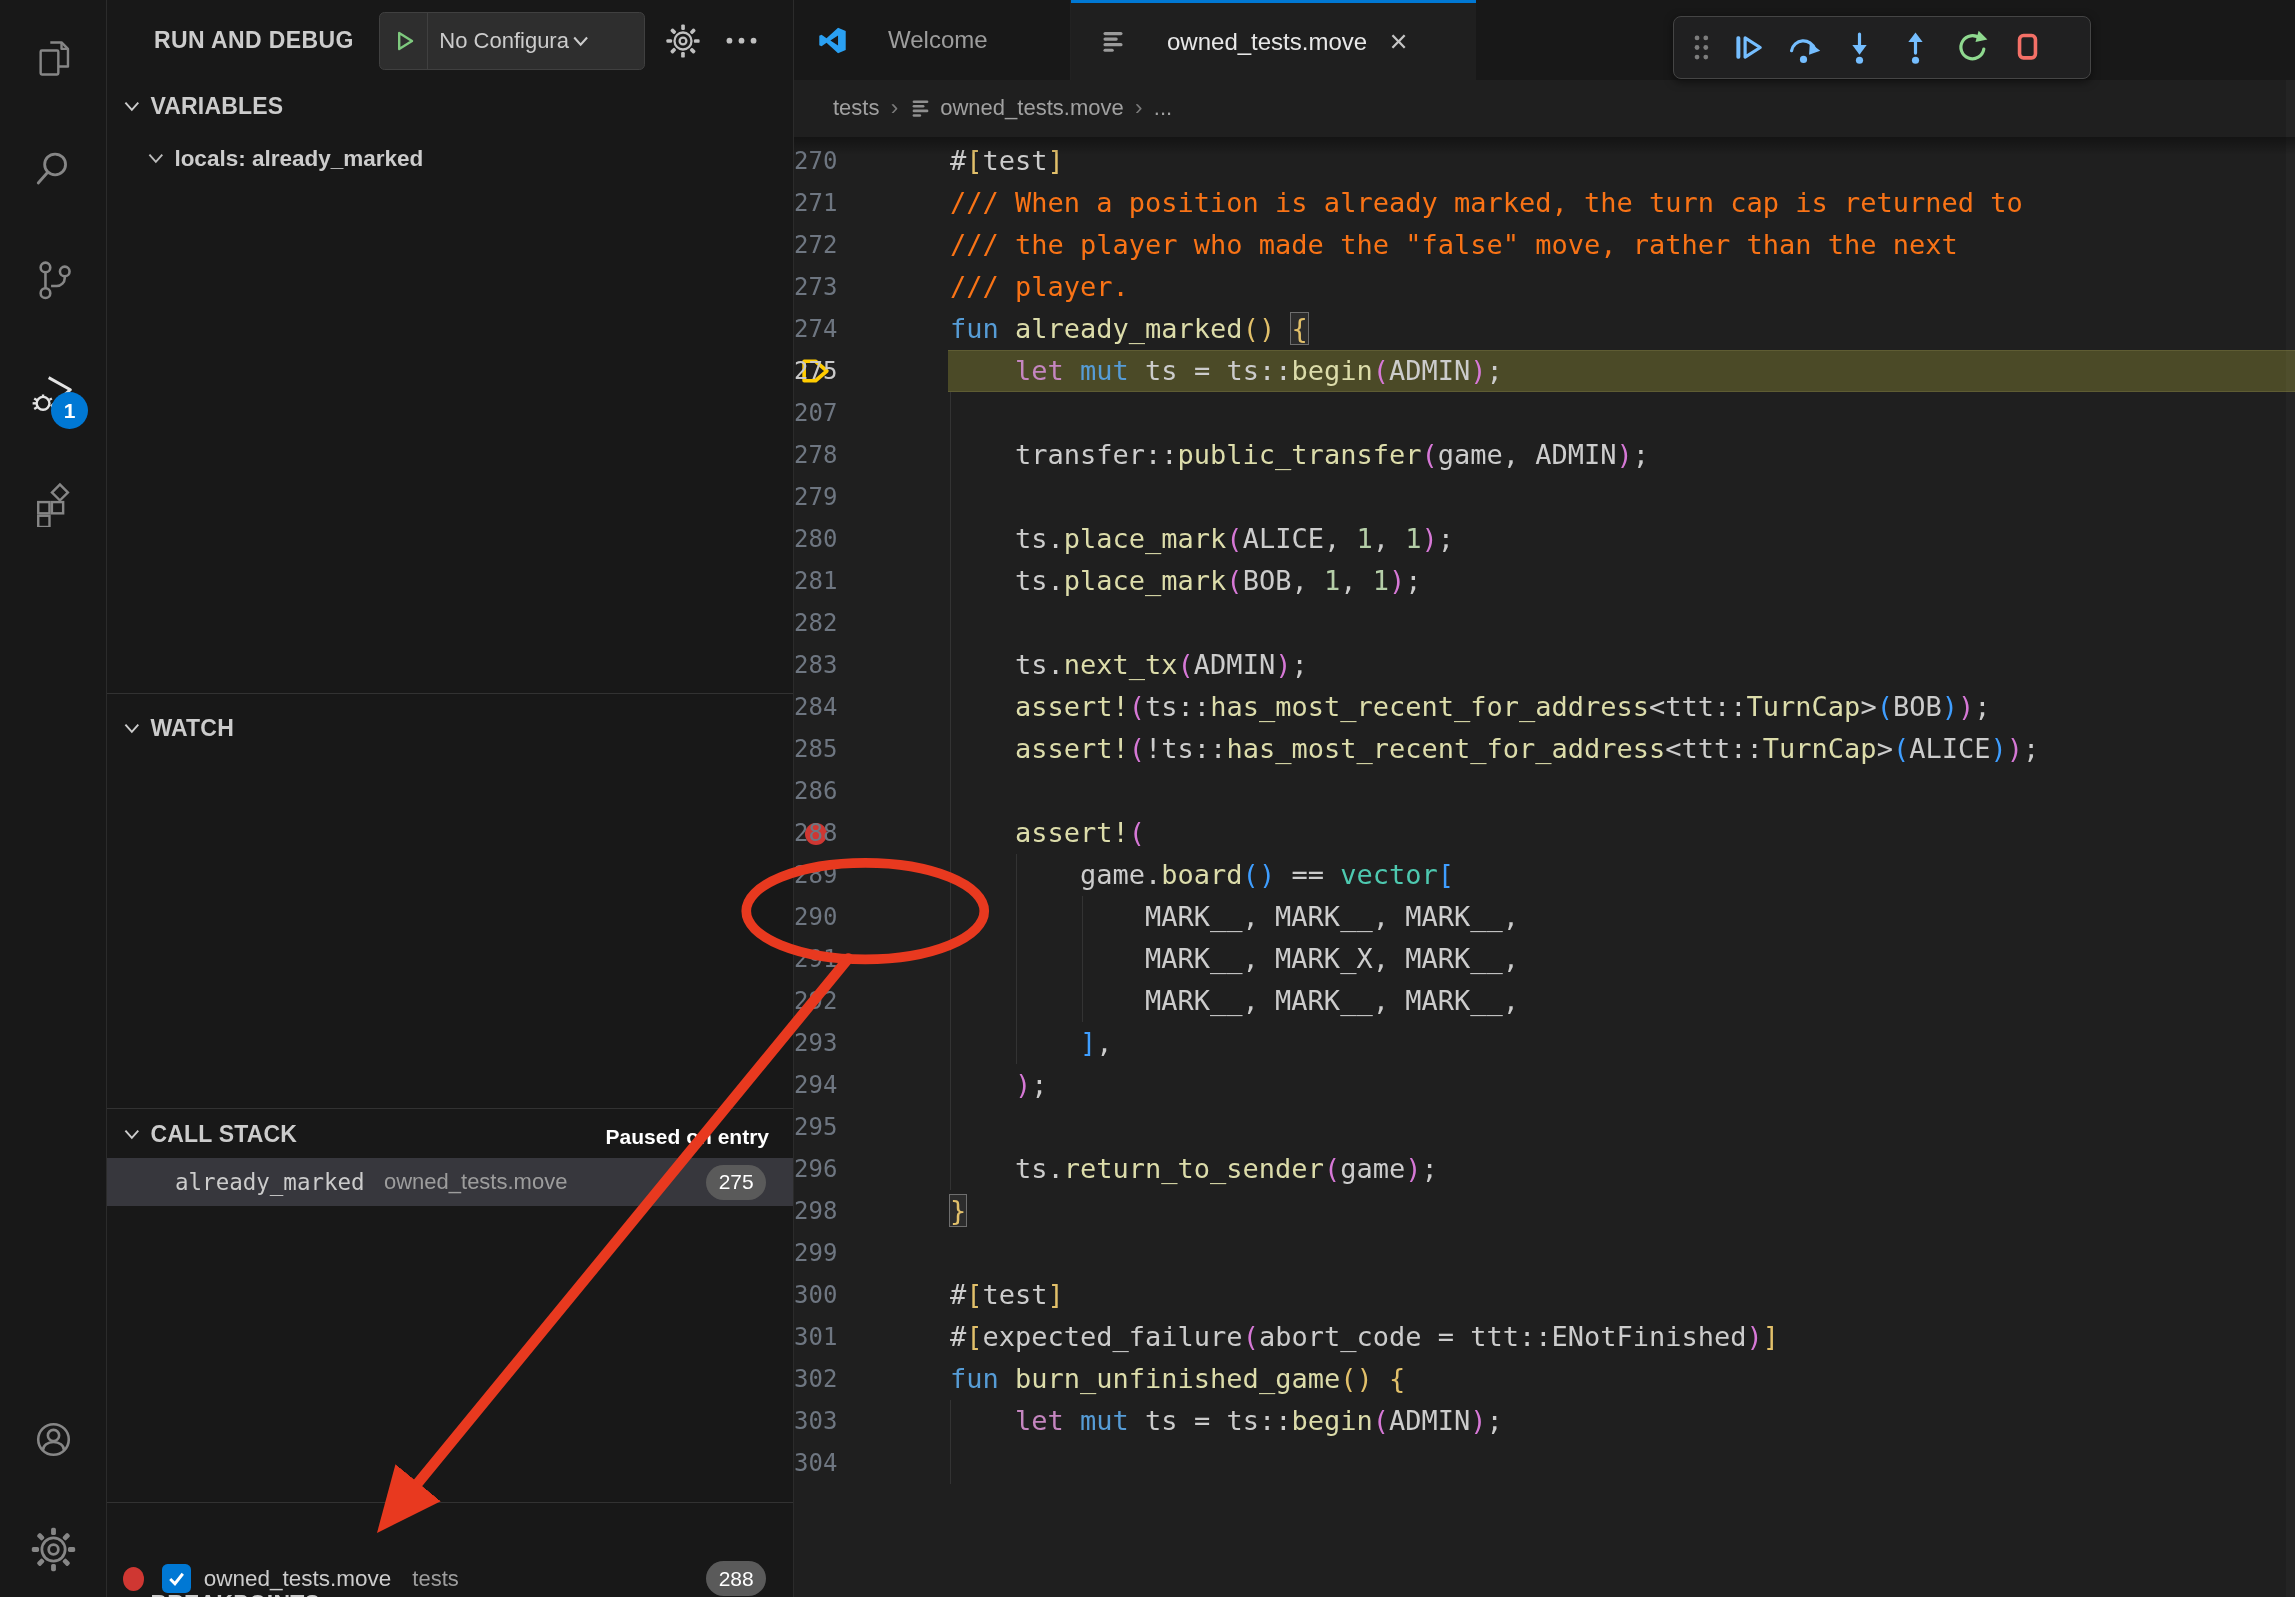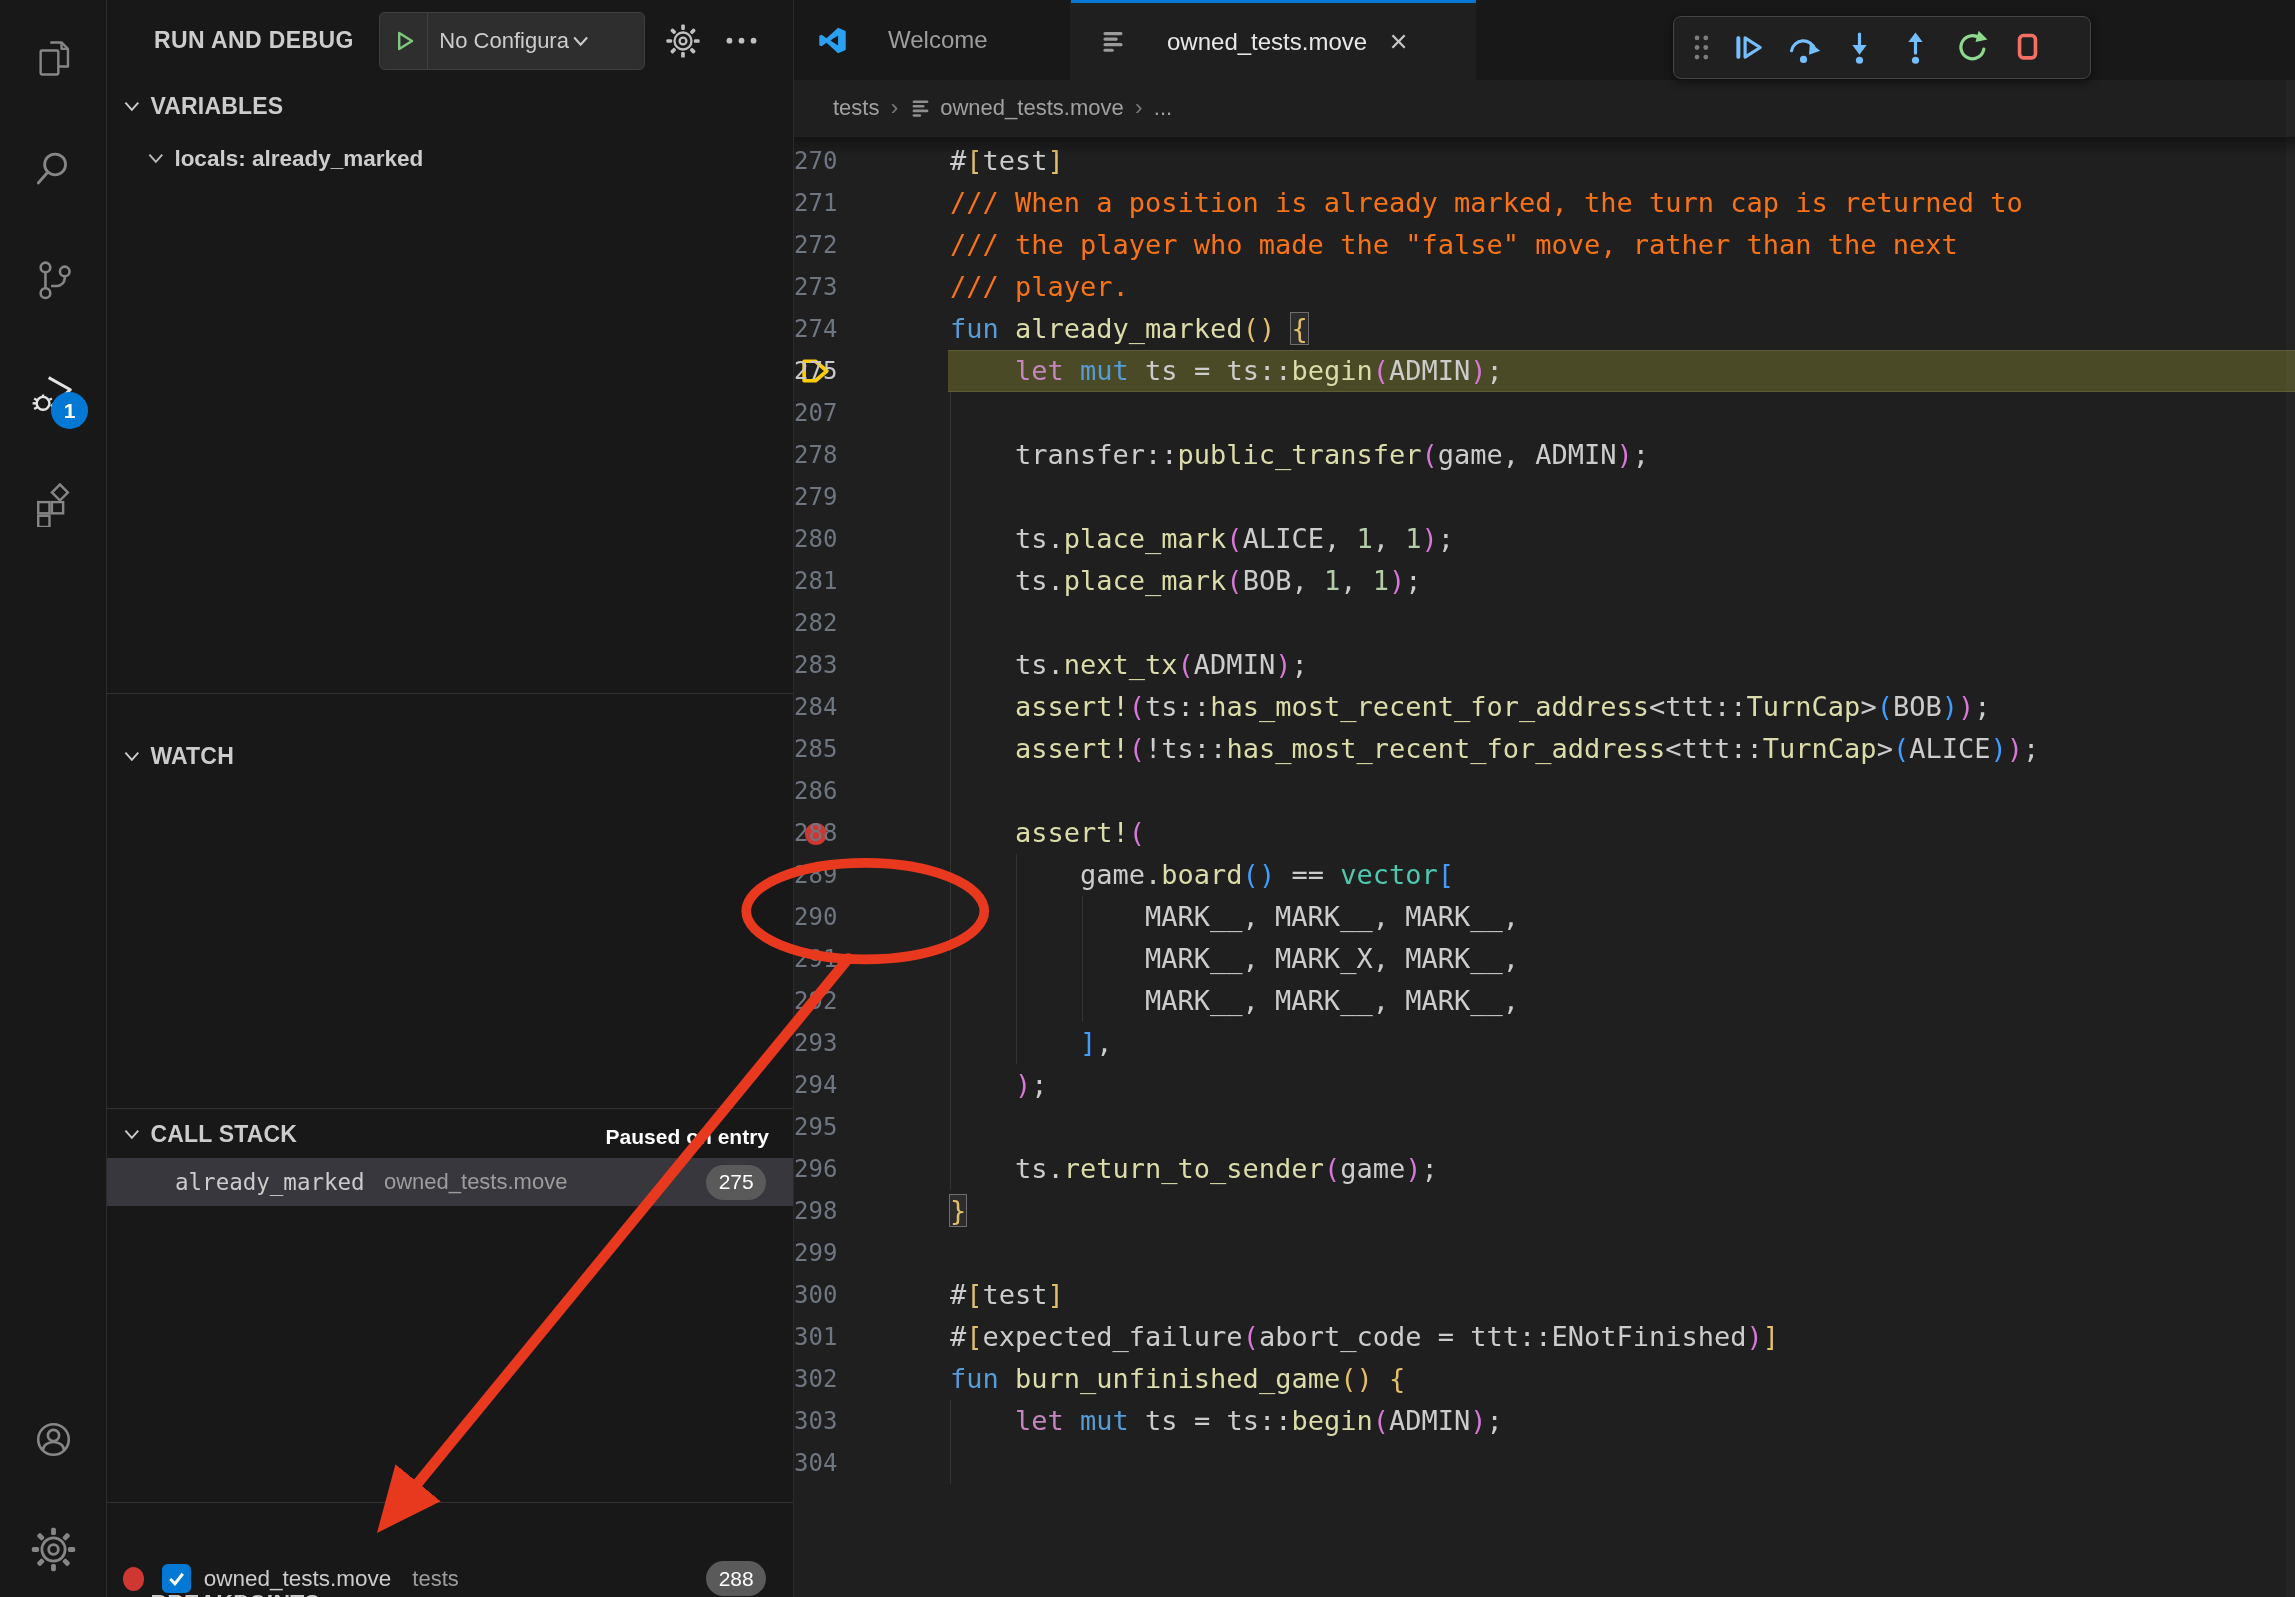--- a/index.html
+++ b/index.html
@@ -238,21 +238,21 @@
     <div class="scope-row">
       <span class="chev">
         <svg width="17.7" height="11.3" viewBox="0 0 22 14">
             <polyline points="3,2 11,11 19,2" fill="none" stroke="#bbbbbb" stroke-width="2.4"></polyline>
           </svg>
       </span>
       <span class="scope-label">locals: already_marked</span>
     </div>
 
     <div class="divider" style="top:693px"></div>
-    <div class="section-header" style="top:738px">
+    <div class="section-header" style="top:710px">
       <span class="chev">
         <svg width="17.7" height="11.3" viewBox="0 0 22 14">
             <polyline points="3,2 11,11 19,2" fill="none" stroke="#cccccc" stroke-width="2.4"></polyline>
           </svg>
       </span>
       <span class="section-title">WATCH</span>
     </div>
 
     <div class="divider" style="top:1108px"></div>
     <div class="section-header" style="top:1116px">

